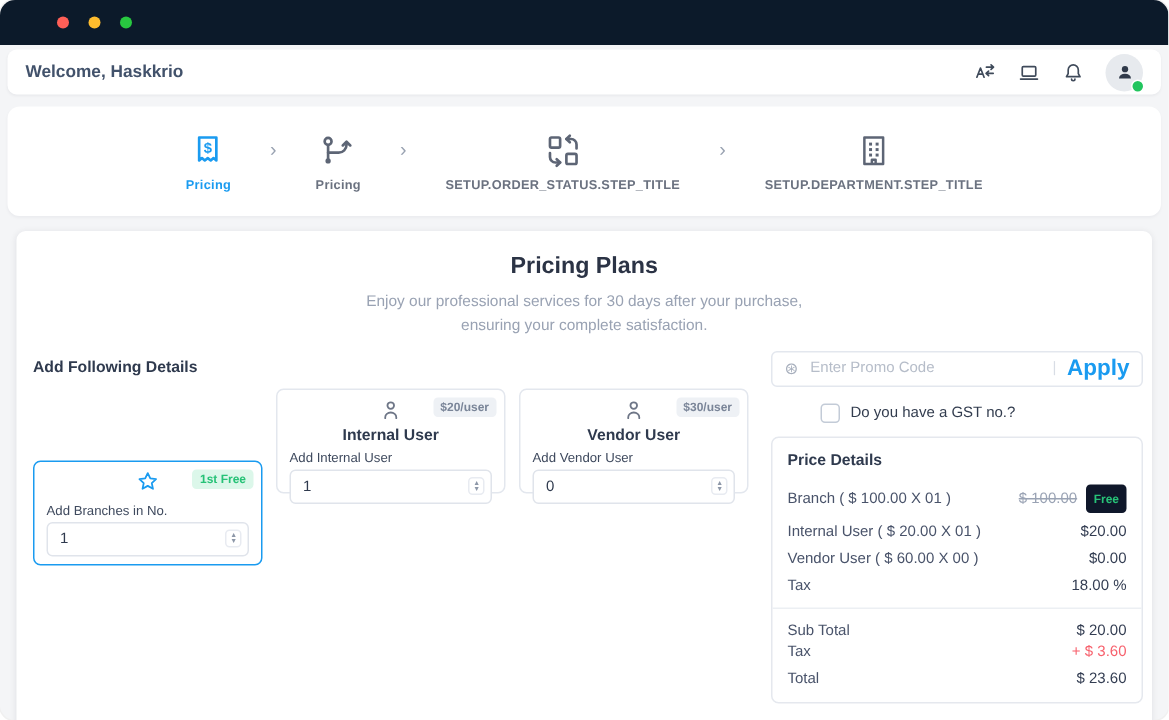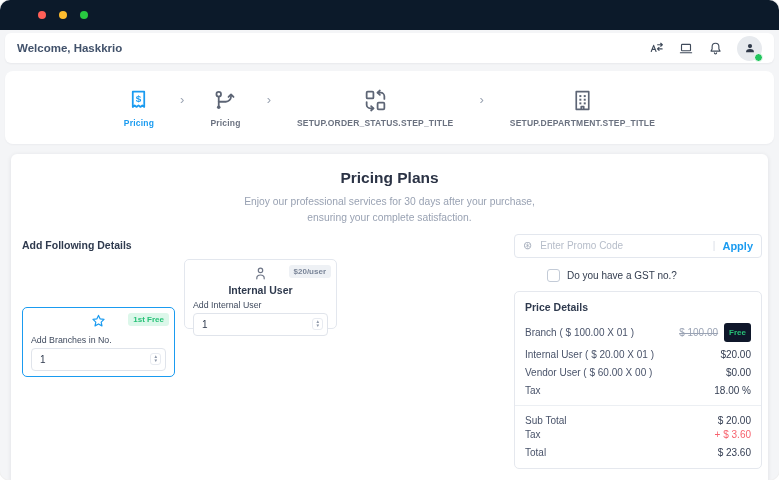--- a/index.html
+++ b/index.html
@@ -43,21 +43,21 @@
   .num-input input{border:0;outline:0;flex:1;min-width:0;font-size:10px;color:#2f3a4e;padding:0 0 0 6px;font-family:inherit;background:transparent;}
   .spinner{display:flex;flex-direction:column;align-items:center;border:1px solid #e8ebf1;border-radius:3px;padding:1px 2px;line-height:4px;font-size:4.6px;color:#8d97a8;cursor:pointer;}
 
   
   .right-col{flex:1;margin-left:14px;}
   .promo-row{display:flex;align-items:center;height:22px;border:1px solid #e3e7ee;border-radius:4px;background:#fff;padding:0 8px;}
   .promo-glyph{color:#a6aebc;font-size:11px;margin-right:6px;}
   .promo-row input{border:0;outline:0;flex:1;min-width:0;font-size:10px;color:#3f4a5e;font-family:inherit;background:transparent;}
   .promo-row input::placeholder{color:#b6bdc9;}
   .apply-divider{color:#d8dde5;margin-right:7px;font-size:10px;}
-  .apply-btn{color:#1a9bf0;font-size:11px;font-weight:700;cursor:pointer;}
+  .apply-btn{color:#1a9bf0;font-size:15px;font-weight:700;cursor:pointer;}
   .gst-row{display:flex;align-items:center;gap:7px;margin-top:11px;padding-left:33px;}
   .checkbox{width:11px;height:11px;border:1.5px solid #c3cbd7;border-radius:3px;background:#fff;cursor:pointer;}
   .gst-label{font-size:10px;color:#323c4e;}
   .price-box{margin-top:9px;border:1px solid #e5e8ee;border-radius:5px;padding:9px 10px 9px;background:#fff;}
   .pd-title{font-size:10.5px;font-weight:700;color:#2f3a4e;margin-bottom:10px;}
   .pd-row{display:flex;justify-content:space-between;align-items:center;font-size:10px;color:#49536a;margin-bottom:7px;}
   .pd-value{color:#333d52;display:flex;align-items:center;}
   .strike{text-decoration:line-through;color:#9aa3b4;}
   .free-chip{background:#0f172a;color:#27c277;font-size:8px;font-weight:700;padding:5px 5px;border-radius:3px;margin-left:6px;}
   .pd-divider{border-top:1px solid #eceff3;margin:9px -10px 9px;}
@@ -209,20 +209,38 @@
             <div class="plan-input-label">Add Internal User</div>
             <div class="num-input">
               <input type="text" value="1" style="">
               <span class="spinner">
                   <span>▲</span>
                   <span>▼</span>
                 </span>
             </div>
           </div>
 
+          <div class="plan-card">
+            <span class="plan-badge">$30/user</span>
+            <div class="plan-icon">
+              <svg width="17" height="17" viewBox="0 0 24 24" fill="none" stroke="#6e7687" stroke-width="1.7" stroke-linecap="round">
+                <circle cx="12" cy="7.6" r="3.1"></circle>
+                <path d="M6.8 19.5 v-1 a5.2 4.4 0 0 1 10.4 0 v1"></path>
+              </svg>
+            </div>
+            <div class="plan-title">Vendor User</div>
+            <div class="plan-input-label">Add Vendor User</div>
+            <div class="num-input">
+              <input type="text" value="0" style="">
+              <span class="spinner">
+                  <span>▲</span>
+                  <span>▼</span>
+                </span>
+            </div>
+          </div>
 
         </div>
       </div>
 
       <div class="right-col">
         <div class="promo-row">
           <span class="promo-glyph">⊛</span>
           <input type="text" placeholder="Enter Promo Code" style="">
           <span class="apply-divider">|</span>
           <span class="apply-btn">Apply</span>

